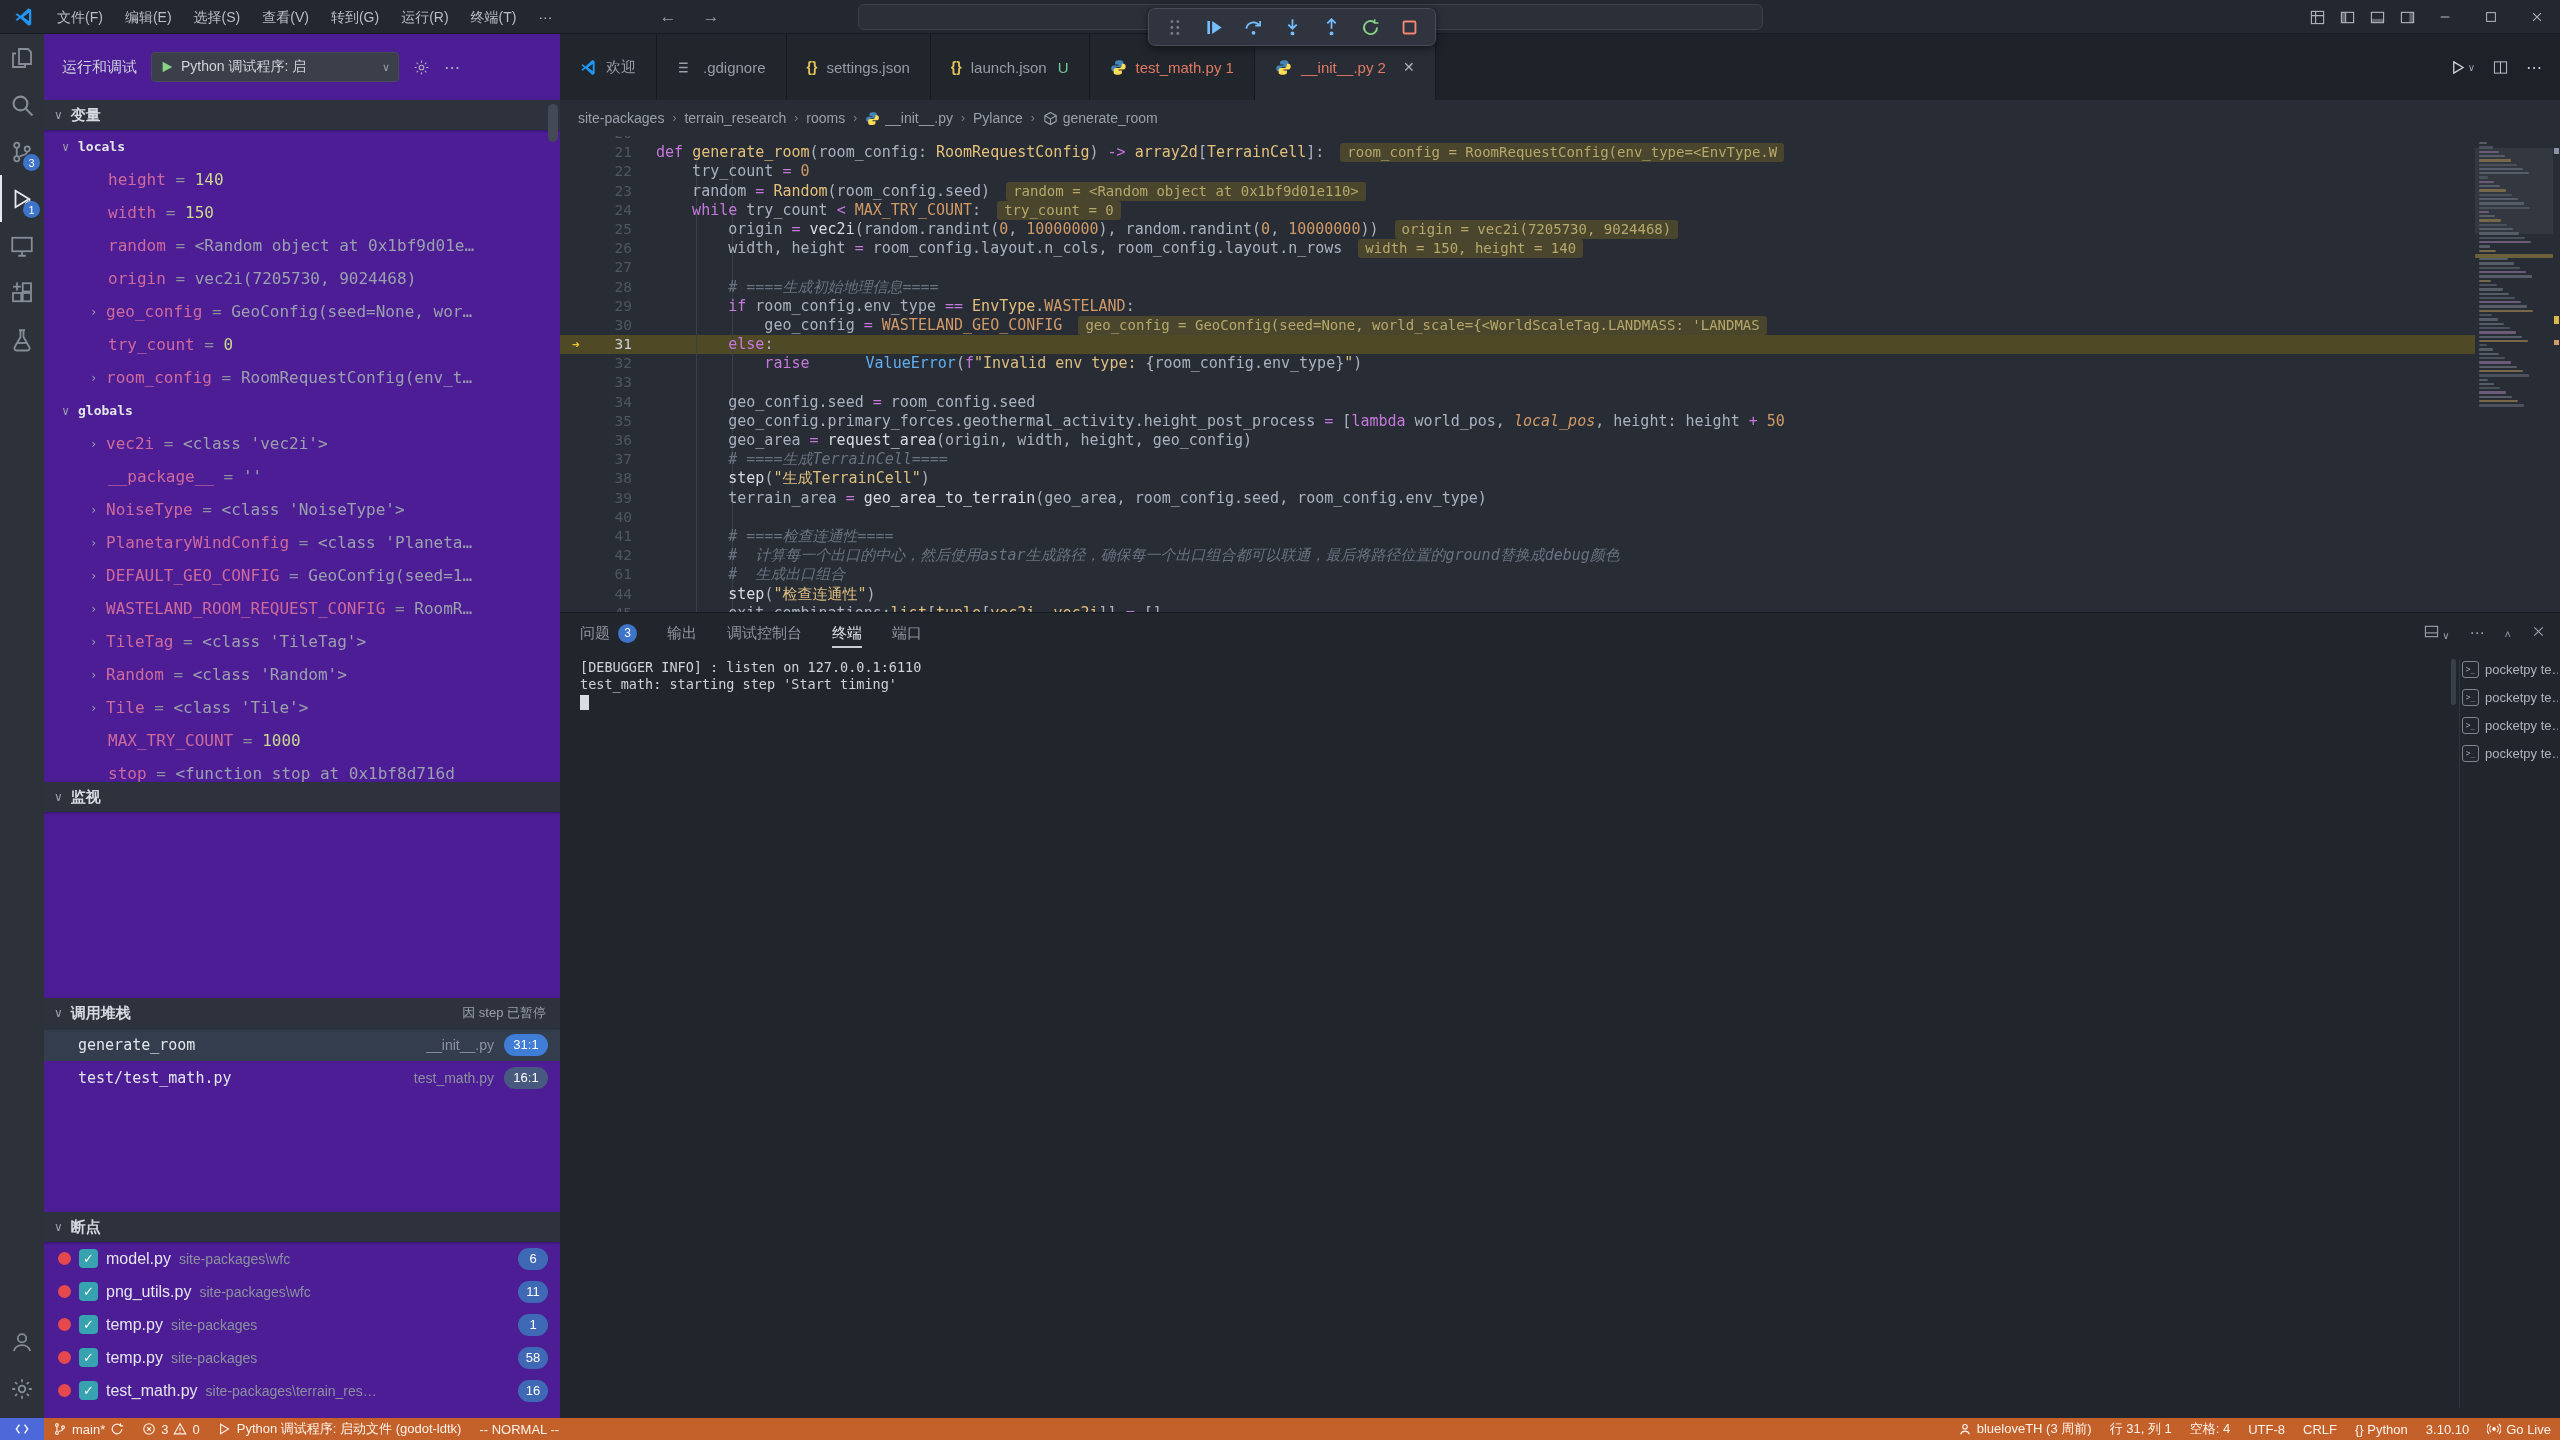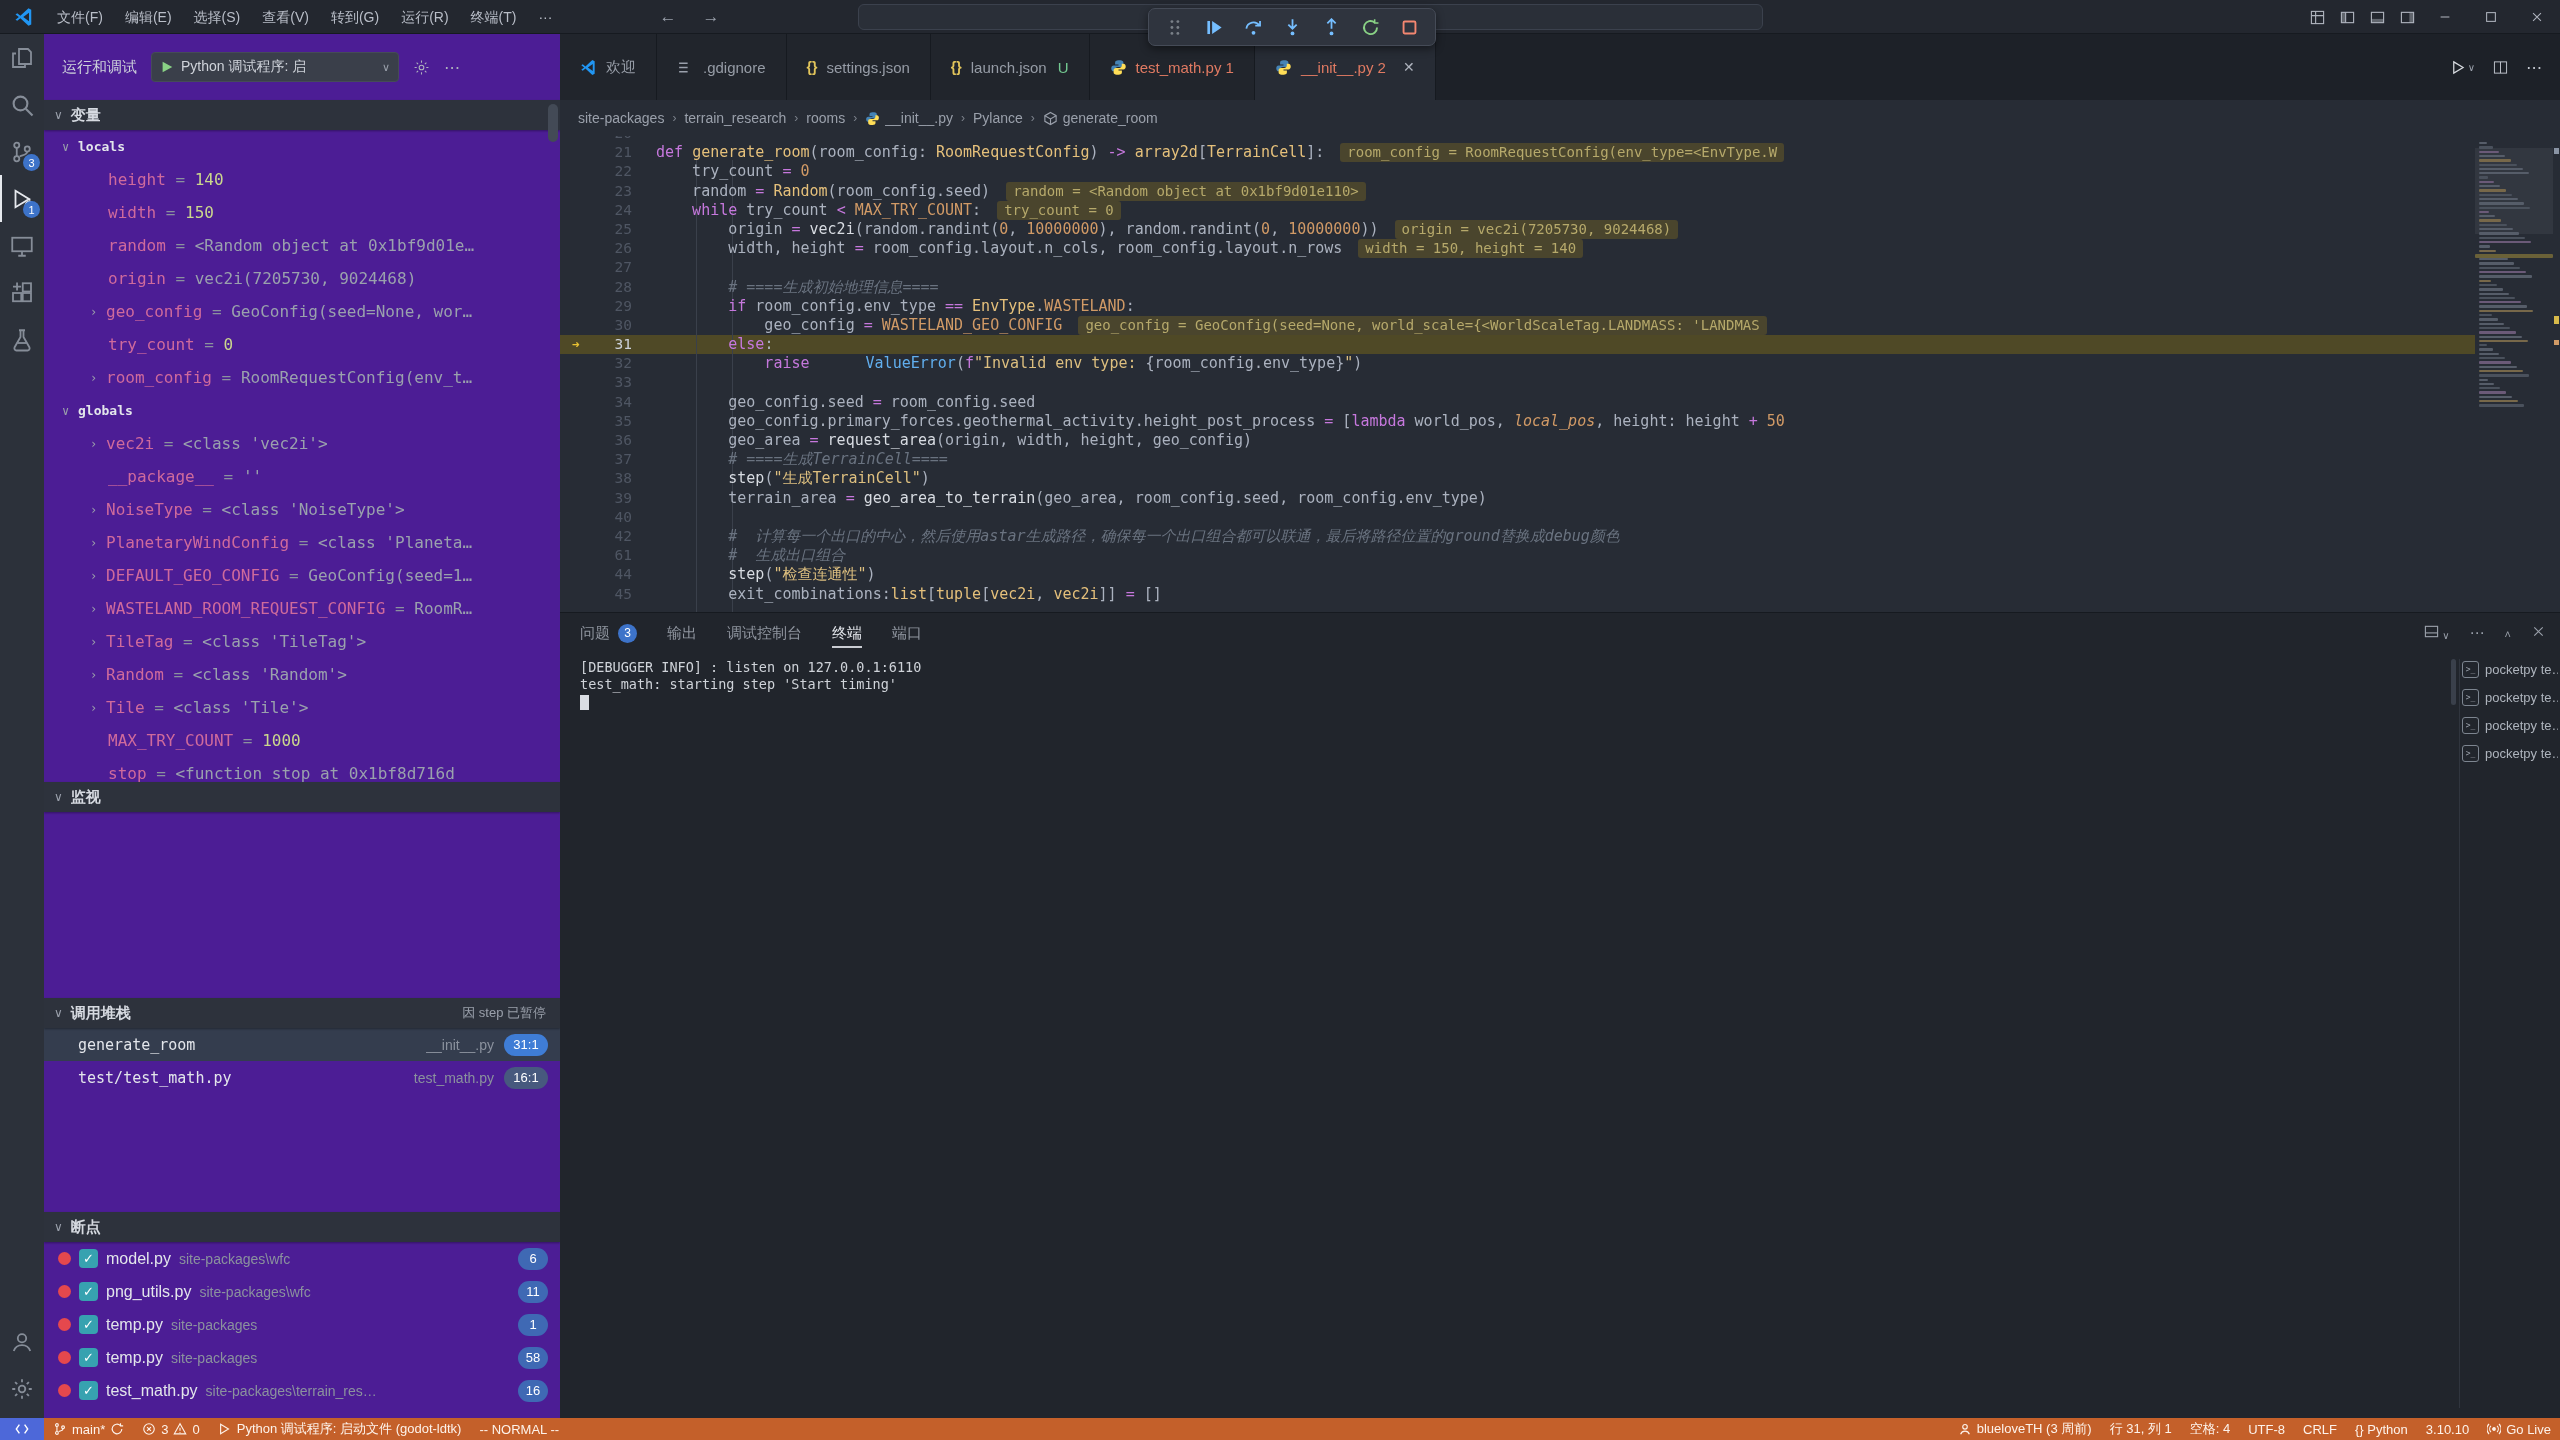--- a/index.html
+++ b/index.html
@@ -697,20 +697,21 @@
         <div class="code-line cur"><span class="gut-arrow">➜</span><span class="gut-num">31</span><span class="code-text"><span class="tk-k">        else</span><span class="tk-v">:</span></span></div>
         <div class="code-line"><span class="gut-arrow"></span><span class="gut-num">32</span><span class="code-text"><span class="tk-k">            raise </span><span class="tk-b">ValueError</span><span class="tk-v">(</span><span class="tk-k">f</span><span class="tk-s">"Invalid env type: </span><span class="tk-v">{room_config.env_type}</span><span class="tk-s">"</span><span class="tk-v">)</span></span></div>
         <div class="code-line"><span class="gut-arrow"></span><span class="gut-num">33</span><span class="code-text"></span></div>
         <div class="code-line"><span class="gut-arrow"></span><span class="gut-num">34</span><span class="code-text"><span class="tk-v">        geo_config.seed </span><span class="tk-op">= </span><span class="tk-v">room_config.seed</span></span></div>
         <div class="code-line"><span class="gut-arrow"></span><span class="gut-num">35</span><span class="code-text"><span class="tk-v">        geo_config.primary_forces.geothermal_activity.height_post_process </span><span class="tk-op">= </span><span class="tk-v">[</span><span class="tk-k">lambda </span><span class="tk-v">world_pos, </span><span class="tk-p">local_pos</span><span class="tk-v">, height: height </span><span class="tk-op">+ </span><span class="tk-n">50</span></span></div>
         <div class="code-line"><span class="gut-arrow"></span><span class="gut-num">36</span><span class="code-text"><span class="tk-v">        geo_area </span><span class="tk-op">= </span><span class="tk-fl">request_area</span><span class="tk-v">(origin, width, height, geo_config)</span></span></div>
         <div class="code-line"><span class="gut-arrow"></span><span class="gut-num">37</span><span class="code-text"><span class="tk-c">        # ====生成TerrainCell====</span></span></div>
         <div class="code-line"><span class="gut-arrow"></span><span class="gut-num">38</span><span class="code-text"><span class="tk-fl">        step</span><span class="tk-v">(</span><span class="tk-s">"生成TerrainCell"</span><span class="tk-v">)</span></span></div>
         <div class="code-line"><span class="gut-arrow"></span><span class="gut-num">39</span><span class="code-text"><span class="tk-v">        terrain_area </span><span class="tk-op">= </span><span class="tk-fl">geo_area_to_terrain</span><span class="tk-v">(geo_area, room_config.seed, room_config.env_type)</span></span></div>
         <div class="code-line"><span class="gut-arrow"></span><span class="gut-num">40</span><span class="code-text"></span></div>
+        <div class="code-line"><span class="gut-arrow"></span><span class="gut-num">41</span><span class="code-text"><span class="tk-c">        # ====检查连通性====</span></span></div>
         <div class="code-line"><span class="gut-arrow"></span><span class="gut-num">42</span><span class="code-text"><span class="tk-c">        #  计算每一个出口的中心，然后使用astar生成路径，确保每一个出口组合都可以联通，最后将路径位置的ground替换成debug颜色</span></span></div>
         <div class="code-line"><span class="gut-arrow"></span><span class="gut-num">61</span><span class="code-text"><span class="tk-c">        #  生成出口组合</span></span></div>
         <div class="code-line"><span class="gut-arrow"></span><span class="gut-num">44</span><span class="code-text"><span class="tk-fl">        step</span><span class="tk-v">(</span><span class="tk-s">"检查连通性"</span><span class="tk-v">)</span></span></div>
         <div class="code-line"><span class="gut-arrow"></span><span class="gut-num">45</span><span class="code-text"><span class="tk-v">        exit_combinations:</span><span class="tk-ty">list</span><span class="tk-v">[</span><span class="tk-ty">tuple</span><span class="tk-v">[</span><span class="tk-ty">vec2i</span><span class="tk-v">, </span><span class="tk-ty">vec2i</span><span class="tk-v">]] </span><span class="tk-op">= </span><span class="tk-v">[]</span></span></div>
       </div>
     <div id="minimap">
       <div id="minimap-slider"></div>
     <div class="mm-bar" style="left: 4px; width: 8px; top: 6px; background: rgb(86, 93, 105);"></div>
         <div class="mm-bar" style="left: 4px; width: 14px; top: 10.3px; background: rgb(74, 81, 92);"></div>
         <div class="mm-bar" style="left: 4px; width: 20px; top: 14.6px; background: rgb(107, 90, 120);"></div>

